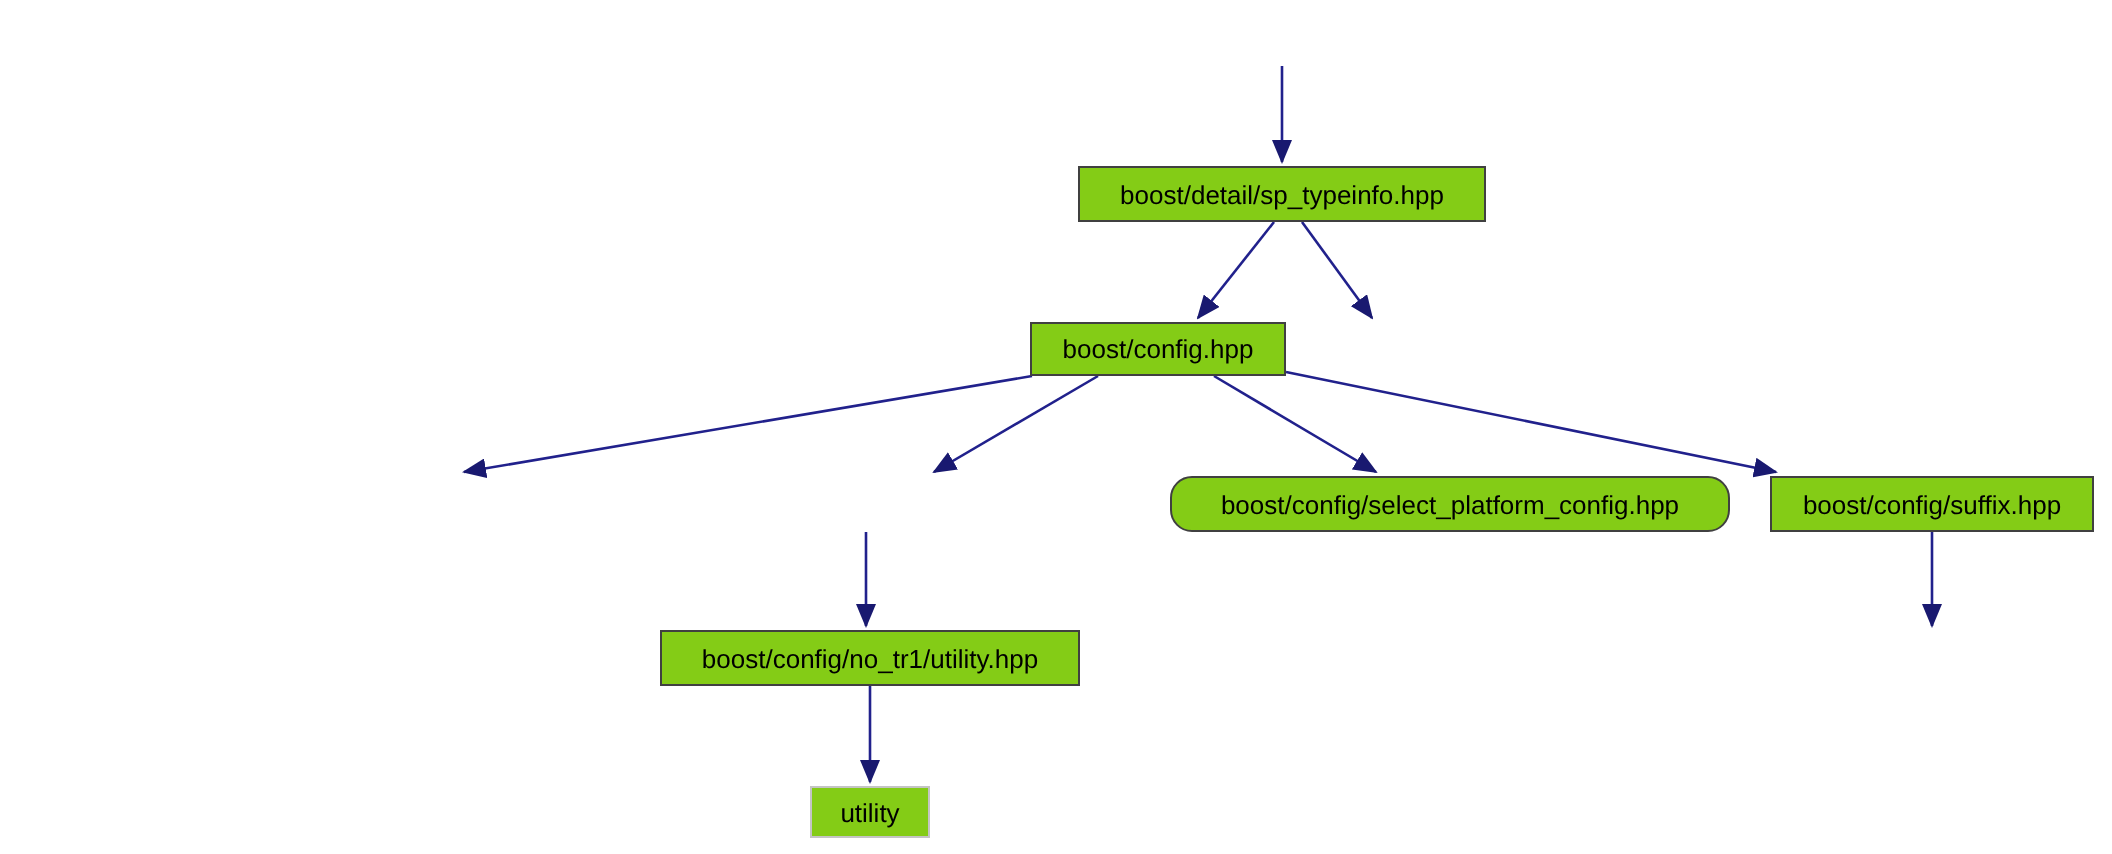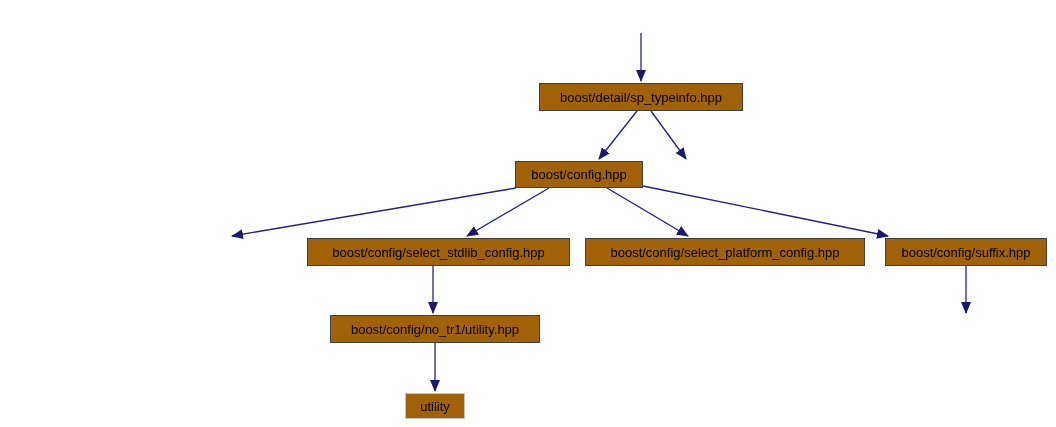--- a/index.html
+++ b/index.html
@@ -21,21 +21,21 @@
     top: 0;
     width: 1056px;
     height: 427px;
   }
   .node {
     position: absolute;
     display: flex;
     align-items: center;
     justify-content: center;
     box-sizing: border-box;
-    background: #a16207;
+    background: #84cc16;
     border: 1px solid #404040;
     font-size: 13px;
     color: #000000;
     white-space: nowrap;
     z-index: 2;
   }
   .node.root {
     background: #bfbfbf;
     border: 2px solid #353535;
   }
@@ -75,25 +75,22 @@
   <div class="node" style="left:539px; top:83px; width:204px; height:28px;">
     <span>boost/detail/sp_typeinfo.hpp</span>
   </div>
 
   <div class="node" style="left:515px; top:161px; width:128px; height:27px;">
     <span>boost/config.hpp</span>
   </div>
 
 
 
-  <div class="node" style="left:307px; top:238px; width:263px; height:28px;">
-    <span>boost/config/select_stdlib_config.hpp</span>
-  </div>
 
-  <div class="node" style="left:585px; top:238px; width:280px; height:28px;">
+  <div class="node" style="left:585px; top:238px; width:280px; height:28px;border-radius:11px;">
     <span>boost/config/select_platform_config.hpp</span>
   </div>
 
   <div class="node" style="left:885px; top:238px; width:162px; height:28px;">
     <span>boost/config/suffix.hpp</span>
   </div>
 
   <div class="node" style="left:330px; top:315px; width:210px; height:28px;">
     <span>boost/config/no_tr1/utility.hpp</span>
   </div>

